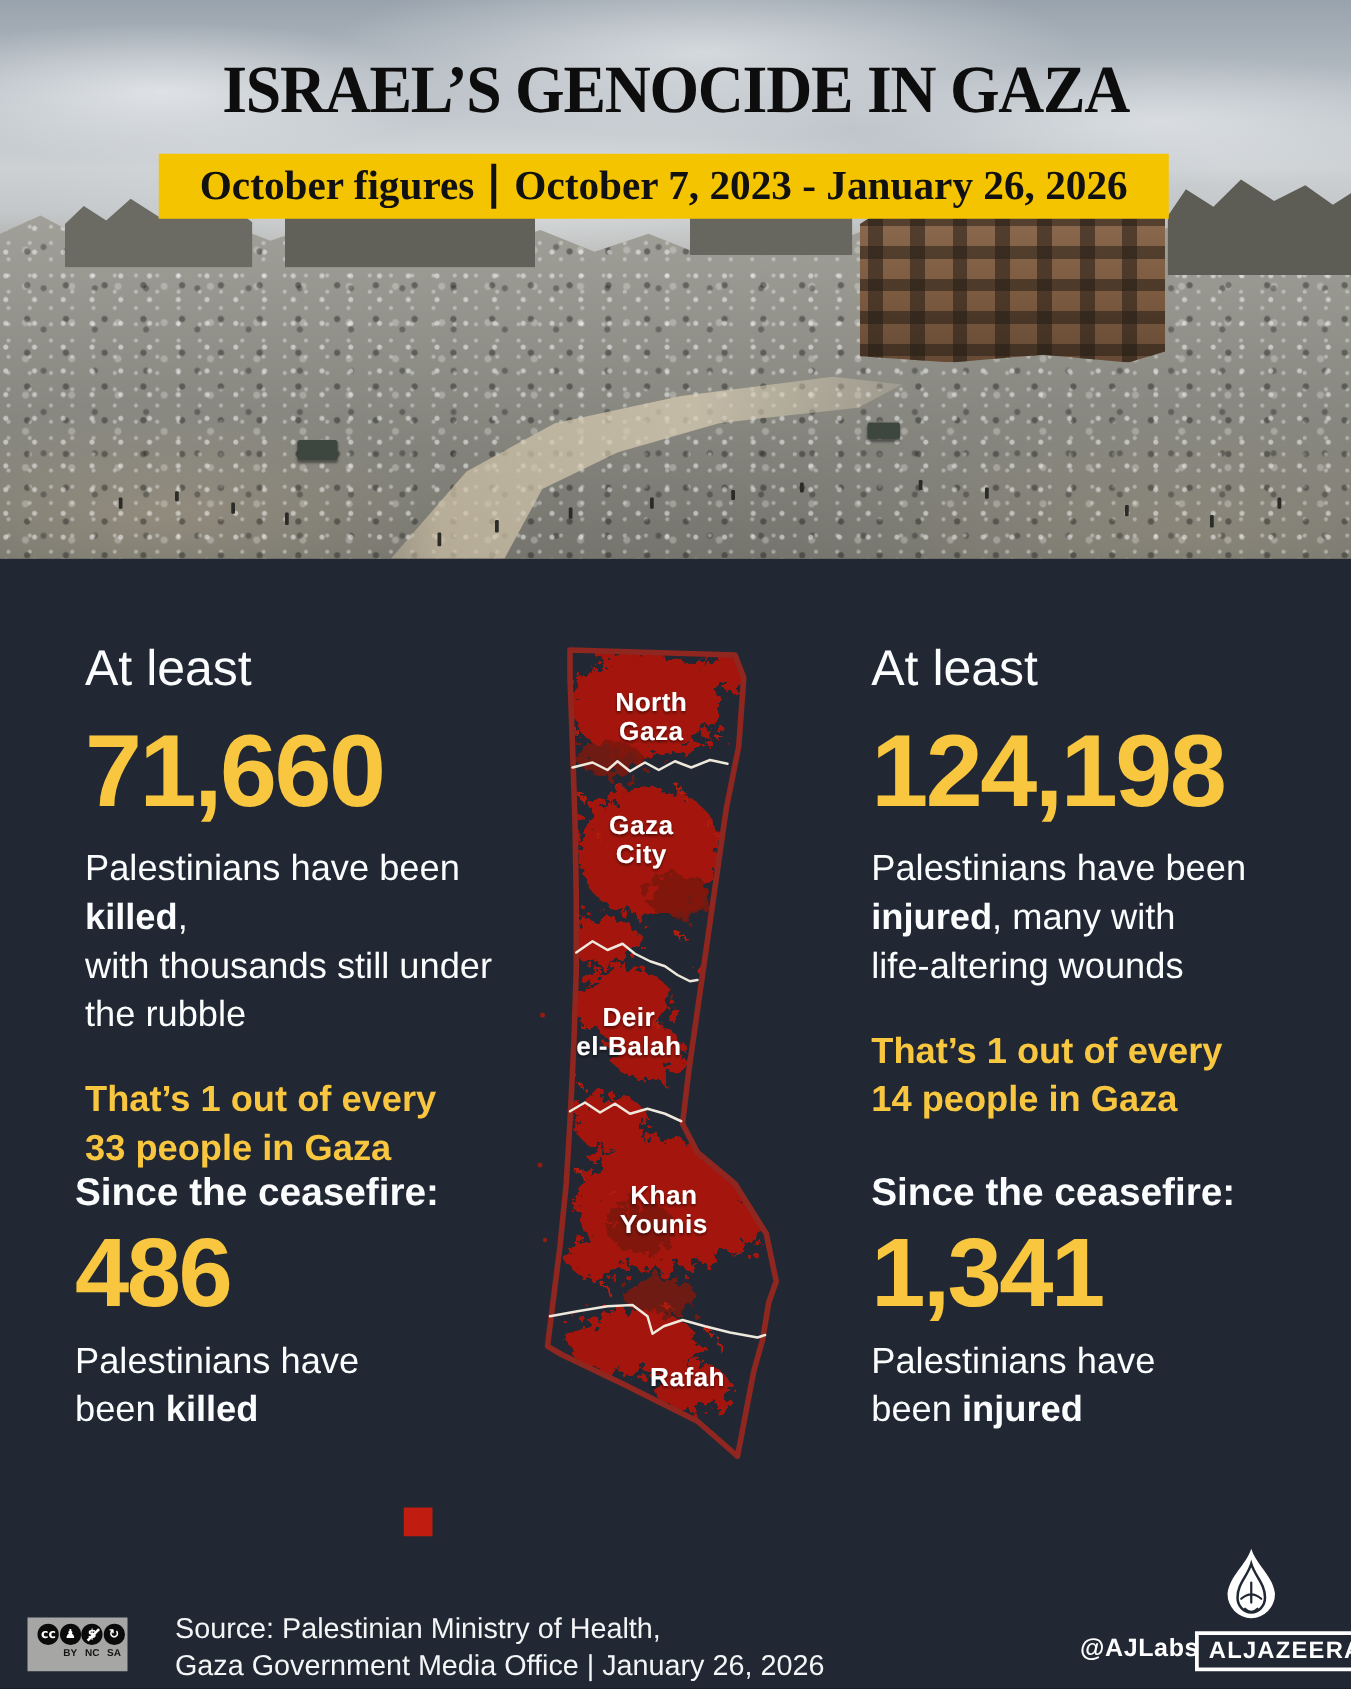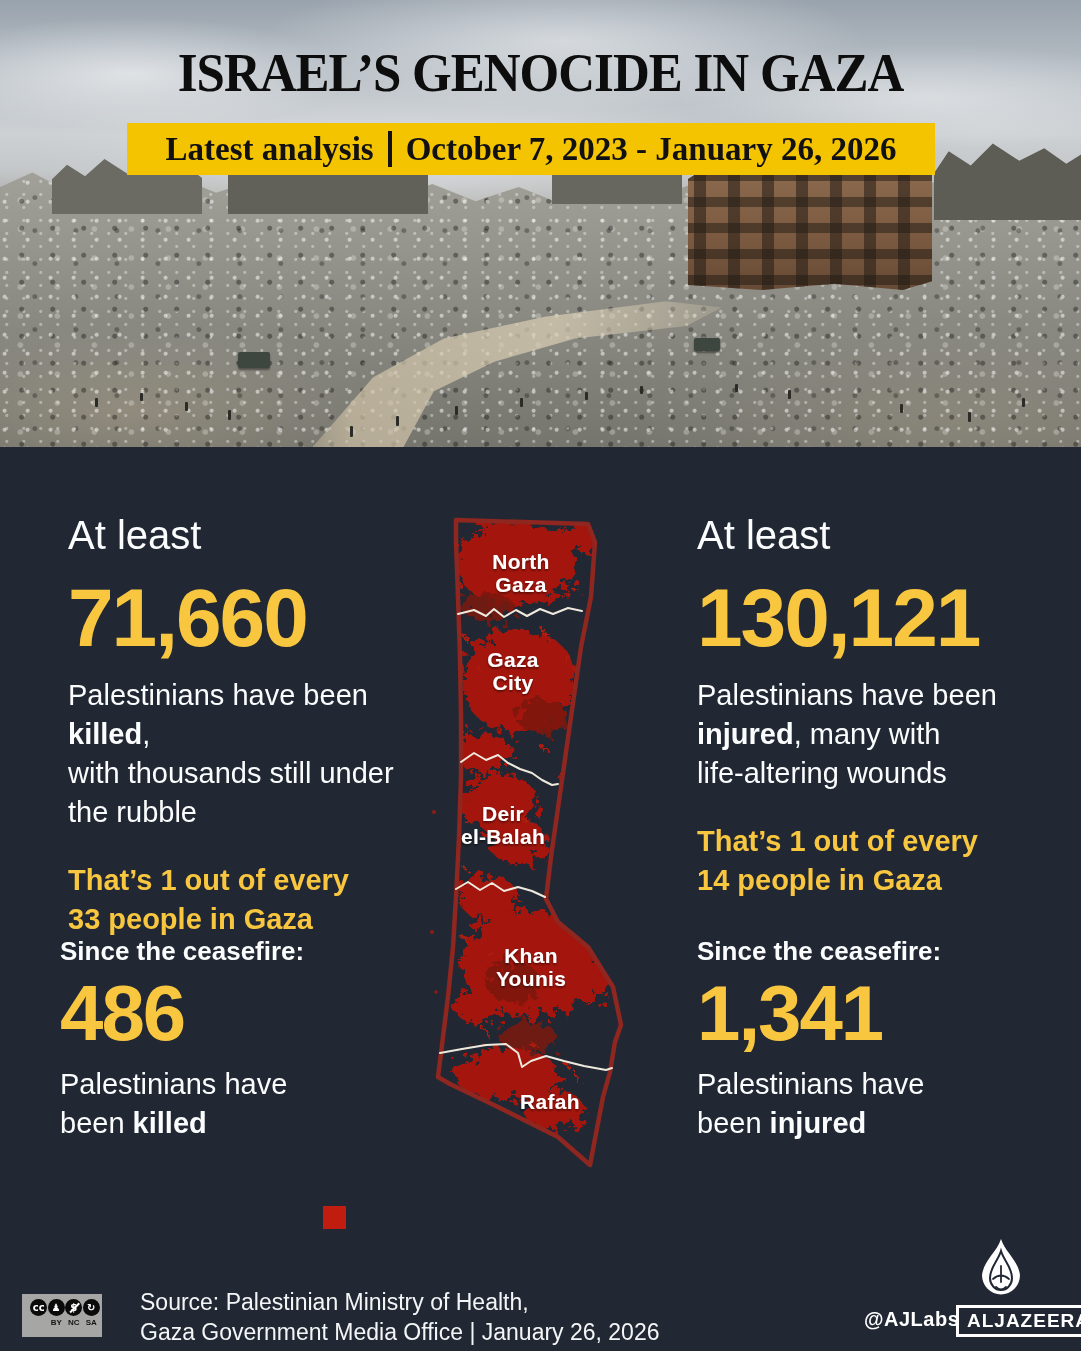--- a/index.html
+++ b/index.html
@@ -65,21 +65,21 @@
   .col.right{left:697px;top:513px;}
   .intro{font-size:40px;font-weight:400;}
   .big-num{margin-top:14px;font-size:82px;font-weight:800;color:#F8C63F;letter-spacing:-2px;line-height:92px;}
   .para{margin-top:12px;font-size:29px;line-height:39px;font-weight:400;}
   .para b{font-weight:700;}
   .ratio{margin-top:29px;font-size:29px;line-height:39px;font-weight:700;color:#F8C63F;}
 
   .cease{position:absolute;width:360px;color:#fbfcfd;}
   .cease.left{left:60px;top:936px;}
   .cease.right{left:697px;top:936px;}
-  .cease .label{font-size:26px;font-weight:700;}
+  .cease .label{font-size:31px;font-weight:700;}
   .cease .big-num{margin-top:2px;font-size:78px;line-height:88px;}
   .cease .para{margin-top:8px;}
 
   
   .map-wrap{position:absolute;left:428px;top:512px;width:238px;height:665px;}
   .map-wrap svg{display:block;}
   .map-label{font-family:"Liberation Sans",sans-serif;font-weight:700;font-size:21px;fill:#ffffff;
     text-anchor:middle;letter-spacing:.3px;}
 
   
@@ -134,42 +134,42 @@
       <span class="person" style="left:788px;top:390px;height:9px;"></span>
       <span class="person" style="left:900px;top:404px;height:9px;"></span>
       <span class="person" style="left:968px;top:412px;height:10px;"></span>
       <span class="person" style="left:1022px;top:398px;height:9px;"></span>
     </div>
   </div>
 
   <div class="main-title">ISRAEL’S GENOCIDE IN GAZA</div>
 
   <div class="banner">
-    <span>Latest analysis</span>
+    <span>October figures</span>
     <span class="sep"></span>
     <span>October 7, 2023 - January 26, 2026</span>
   </div>
 
   <div class="col left">
     <div class="intro">At least</div>
     <div class="big-num">71,660</div>
     <div class="para">
       <span>Palestinians have been </span><b>killed</b><span>,</span><br>
       <span>with thousands still under</span><br>
       <span>the rubble</span>
     </div>
     <div class="ratio">
       <span>That’s 1 out of every</span><br>
       <span>33 people in Gaza</span>
     </div>
   </div>
 
   <div class="col right">
     <div class="intro">At least</div>
-    <div class="big-num">130,121</div>
+    <div class="big-num">124,198</div>
     <div class="para">
       <span>Palestinians have been</span><br>
       <b>injured</b><span>, many with</span><br>
       <span>life-altering wounds</span>
     </div>
     <div class="ratio">
       <span>That’s 1 out of every</span><br>
       <span>14 people in Gaza</span>
     </div>
   </div>

